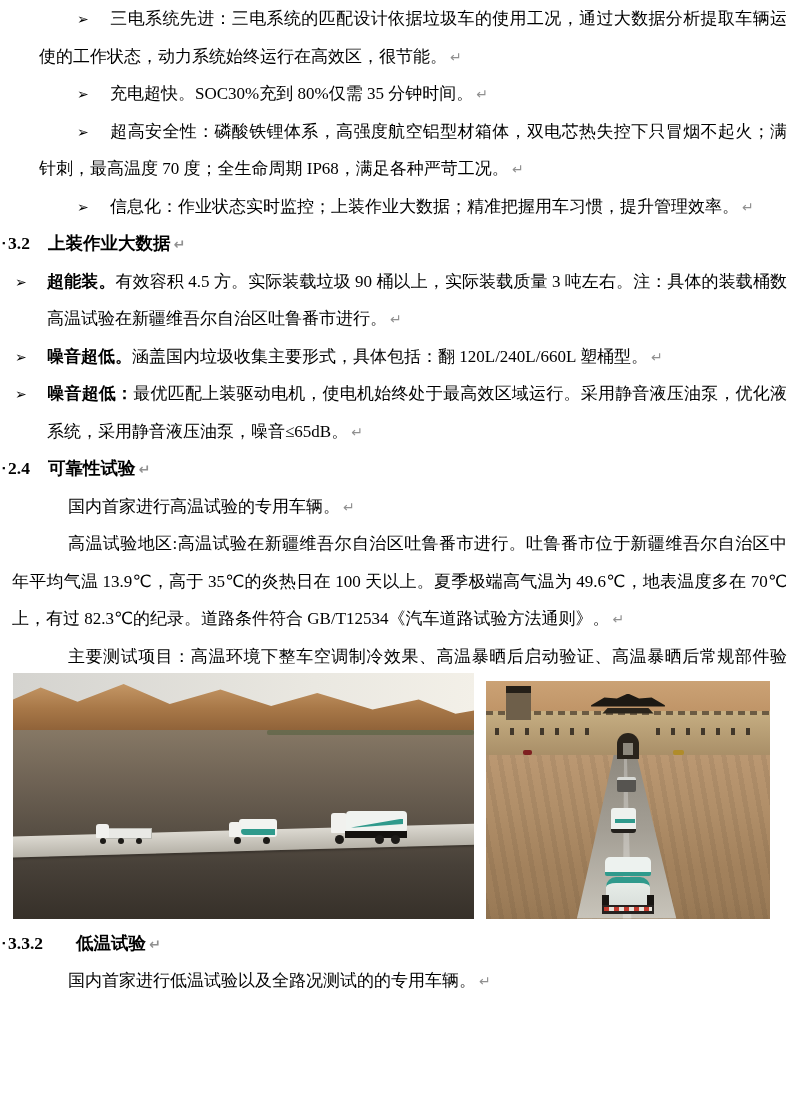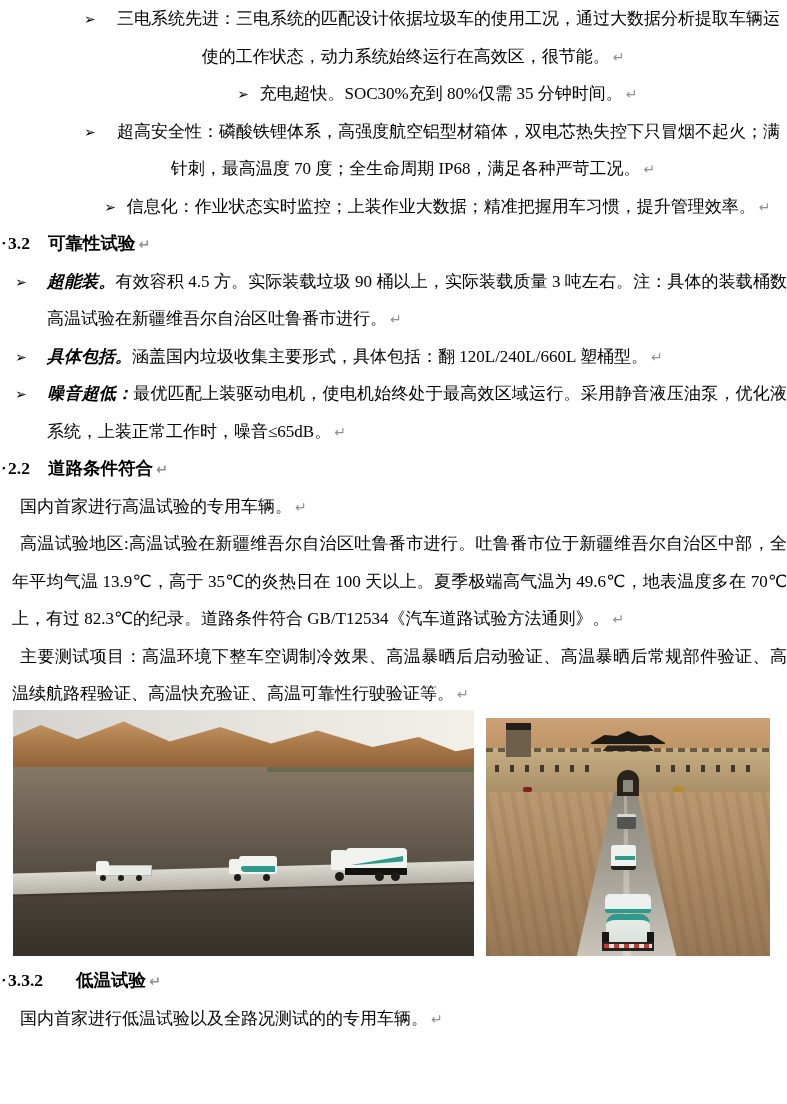--- a/index.html
+++ b/index.html
@@ -4,28 +4,28 @@
 <style>
   html,body{margin:0;padding:0;}
   body{
     width:787px;height:1104px;overflow:hidden;background:#fff;color:#000;
     font-family:"Liberation Serif","DejaVu Sans",serif;
     position:relative;
   }
   
   .line{height:37.5px;line-height:37.5px;font-size:17px;overflow:hidden;}
   .fill{text-align:justify;text-align-last:justify;text-justify:inter-character;}
-  .l1f,.l1w{padding-left:39px;text-align:center;}
+  .l1f,.l1w{padding-left:39px;}
   .l2f,.l2w{padding-left:47px;}
-  .pf{padding-left:20px;}
+  .pf{padding-left:20px;margin-left:48px;}
   .pw{padding-left:12px;}
   .bullet{display:inline-block;font-size:14px;font-family:"DejaVu Sans",sans-serif;}
   .b1{margin-left:38px;width:33px;}
   .b2{margin-left:-32px;width:32px;}
-  .bold{font-weight:bold;font-style:italic;}
+  .bold{font-weight:bold;}
   .pm{color:#909090;font-size:14px;margin-left:3px;font-family:"DejaVu Sans",sans-serif;}
   .heading{height:37.5px;line-height:37.5px;font-weight:bold;font-size:17.5px;padding-left:2px;}
   .hmark{display:inline-block;width:6px;font-size:9px;vertical-align:3px;}
   .h2 .hnum{display:inline-block;width:40px;}
   .h3 .hnum{display:inline-block;width:68px;}
   
   .photos{display:flex;align-items:flex-end;margin:-2.5px 0 0 13px;}
   .photo{position:relative;overflow:hidden;flex:none;}
   .photo *{position:absolute;}
   .photo-left{width:461px;height:246px;margin-right:12px;}
@@ -109,44 +109,43 @@
     <div class="block">
       <div class="line l1f"><span class="bullet b1">➢</span><span>充电超快。SOC30%充到 80%仅需 35 分钟时间。</span><span class="pm">↵</span></div>
     </div>
     <div class="block">
       <div class="line l1f fill"><span class="bullet b1">➢</span><span>超高安全性：磷酸铁锂体系，高强度航空铝型材箱体，双电芯热失控下只冒烟不起火；满电</span></div>
       <div class="line l1w"><span>针刺，最高温度 70 度；全生命周期 IP68，满足各种严苛工况。</span><span class="pm">↵</span></div>
     </div>
     <div class="block">
       <div class="line l1f"><span class="bullet b1">➢</span><span>信息化：作业状态实时监控；上装作业大数据；精准把握用车习惯，提升管理效率。</span><span class="pm">↵</span></div>
     </div>
-    <div class="heading h2"><span class="hmark">▪</span><span class="hnum">3.2</span><span class="htitle">可靠性试验</span><span class="pm">↵</span></div>
+    <div class="heading h2"><span class="hmark">▪</span><span class="hnum">3.2</span><span class="htitle">上装作业大数据</span><span class="pm">↵</span></div>
     <div class="block">
       <div class="line l2f fill"><span class="bullet b2">➢</span><span class="bold">超能装。</span><span>有效容积 4.5 方。实际装载垃圾 90 桶以上，实际装载质量 3 吨左右。注：具体的装载桶数和</span></div>
       <div class="line l2w"><span>高温试验在新疆维吾尔自治区吐鲁番市进行。</span><span class="pm">↵</span></div>
     </div>
     <div class="block">
-      <div class="line l2f"><span class="bullet b2">➢</span><span class="bold">具体包括。</span><span>涵盖国内垃圾收集主要形式，具体包括：翻 120L/240L/660L 塑桶型。</span><span class="pm">↵</span></div>
+      <div class="line l2f"><span class="bullet b2">➢</span><span class="bold">噪音超低。</span><span>涵盖国内垃圾收集主要形式，具体包括：翻 120L/240L/660L 塑桶型。</span><span class="pm">↵</span></div>
     </div>
     <div class="block">
       <div class="line l2f fill"><span class="bullet b2">➢</span><span class="bold">噪音超低：</span><span>最优匹配上装驱动电机，使电机始终处于最高效区域运行。采用静音液压油泵，优化液压</span></div>
-      <div class="line l2w"><span>系统，上装正常工作时，噪音≤65dB。</span><span class="pm">↵</span></div>
-    </div>
-    <div class="heading h2"><span class="hmark">▪</span><span class="hnum">2.2</span><span class="htitle">道路条件符合</span><span class="pm">↵</span></div>
+      <div class="line l2w"><span>系统，采用静音液压油泵，噪音≤65dB。</span><span class="pm">↵</span></div>
+    </div>
+    <div class="heading h2"><span class="hmark">▪</span><span class="hnum">2.4</span><span class="htitle">可靠性试验</span><span class="pm">↵</span></div>
     <div class="block">
       <div class="line pf"><span>国内首家进行高温试验的专用车辆。</span><span class="pm">↵</span></div>
     </div>
     <div class="block">
       <div class="line pf fill"><span>高温试验地区:高温试验在新疆维吾尔自治区吐鲁番市进行。吐鲁番市位于新疆维吾尔自治区中部，全</span></div>
       <div class="line pw fill"><span>年平均气温 13.9℃，高于 35℃的炎热日在 100 天以上。夏季极端高气温为 49.6℃，地表温度多在 70℃以</span></div>
       <div class="line pw"><span>上，有过 82.3℃的纪录。道路条件符合 GB/T12534《汽车道路试验方法通则》。</span><span class="pm">↵</span></div>
     </div>
     <div class="block">
       <div class="line pf fill"><span>主要测试项目：高温环境下整车空调制冷效果、高温暴晒后启动验证、高温暴晒后常规部件验证、高</span></div>
-      <div class="line pw"><span>温续航路程验证、高温快充验证、高温可靠性行驶验证等。</span><span class="pm">↵</span></div>
     </div>
   </div>
 
 <div class="photos">
   <div class="photo photo-left">
     <div class="sky1"></div>
     <div class="dunes1"></div>
     <div class="plain1"></div>
     <div class="scrub1"></div>
     <div class="road1"></div>

